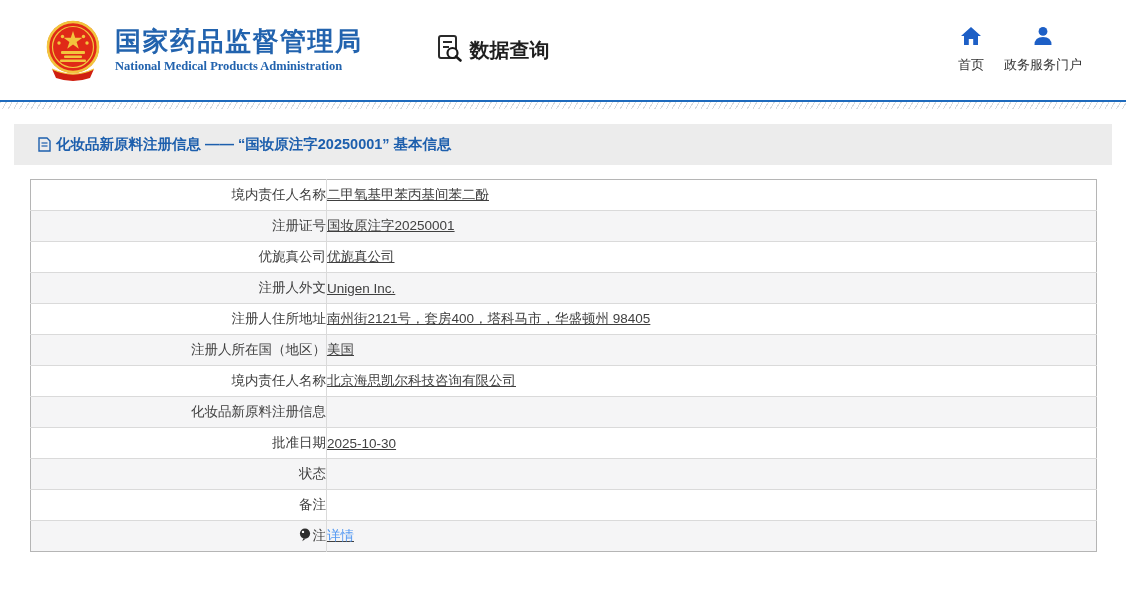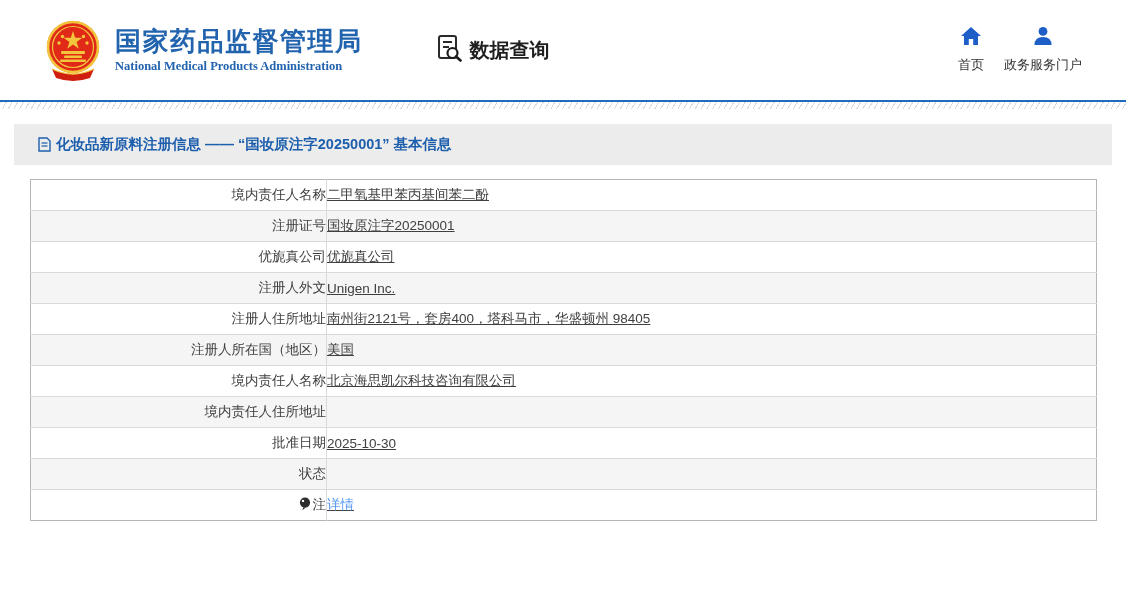--- a/index.html
+++ b/index.html
@@ -152,29 +152,33 @@
           </tr>
           <tr>
             <td class="label-cell">注册人所在国（地区）</td>
             <td class="value-cell">美国</td>
           </tr>
           <tr>
             <td class="label-cell">境内责任人名称</td>
             <td class="value-cell">北京海思凯尔科技咨询有限公司</td>
           </tr>
           <tr>
-            <td class="label-cell">境内责任人住所地址</td>
+            <td class="label-cell">化妆品新原料注册信息</td>
             <td class="value-cell"></td>
           </tr>
           <tr>
             <td class="label-cell">批准日期</td>
             <td class="value-cell">2025-10-30</td>
           </tr>
           <tr>
             <td class="label-cell">状态</td>
+            <td class="value-cell"></td>
+          </tr>
+          <tr>
+            <td class="label-cell">备注</td>
             <td class="value-cell"></td>
           </tr>
           <tr>
             <td class="label-cell"><span class="note-icon">
                 <svg width="12" height="14" viewBox="0 0 12 14">
                   <circle cx="6" cy="5.6" r="5.1" fill="#2e2e2e"></circle>
                   <circle cx="4" cy="3.9" r="1.2" fill="#fff"></circle>
                   <path d="M4.4 10.3 L3.3 13.2 L6.6 10.7 Z" fill="#2e2e2e"></path>
                 </svg>
               </span>注</td>

